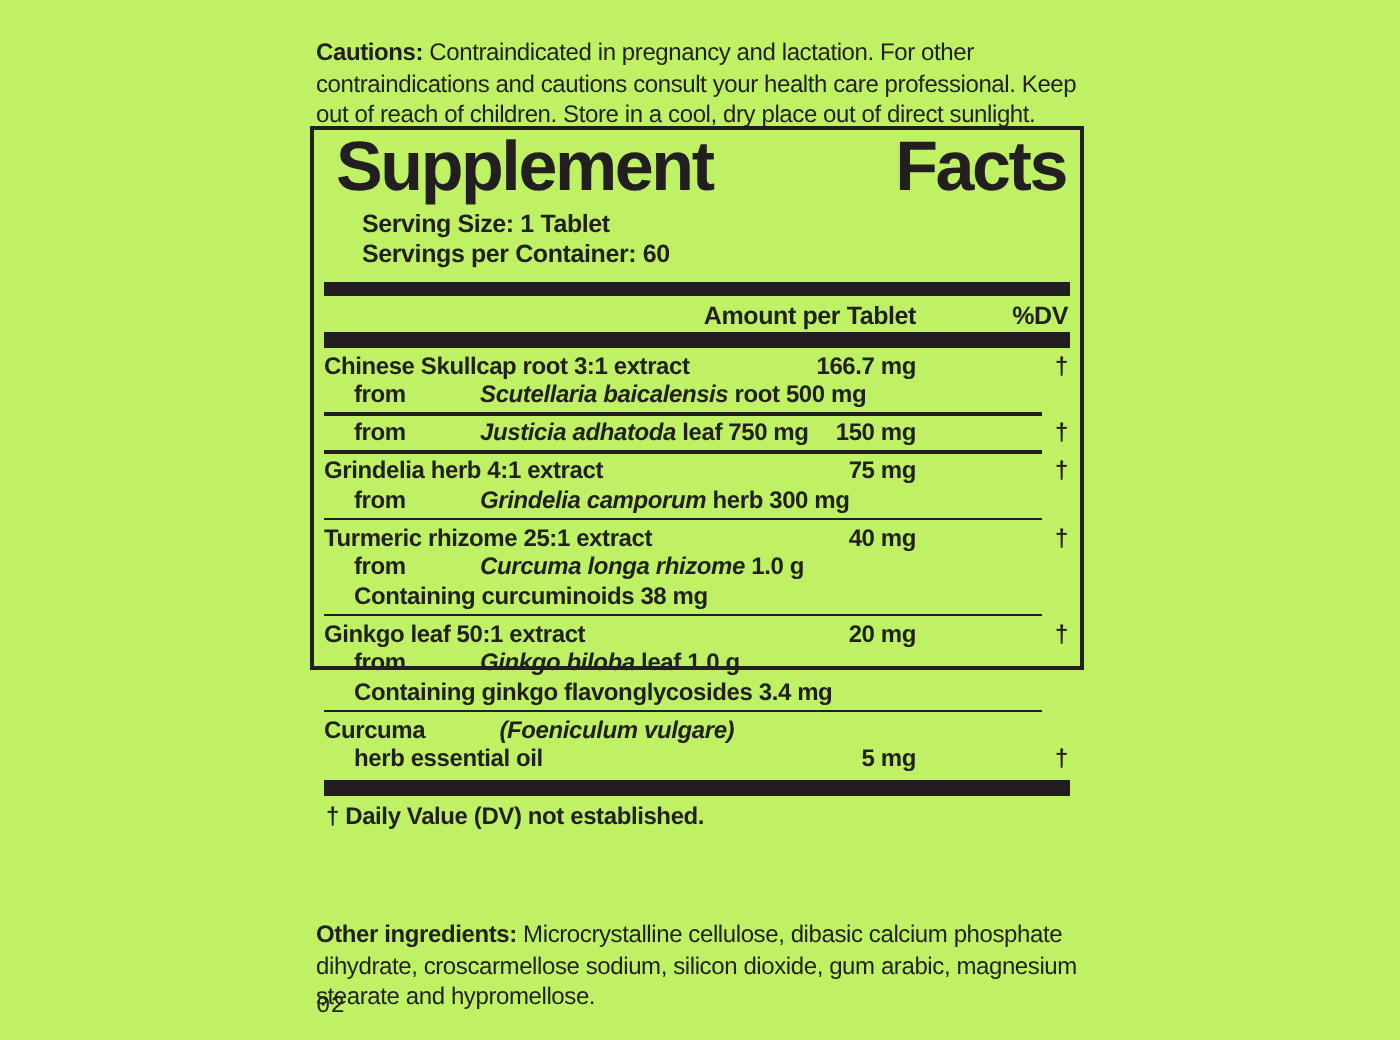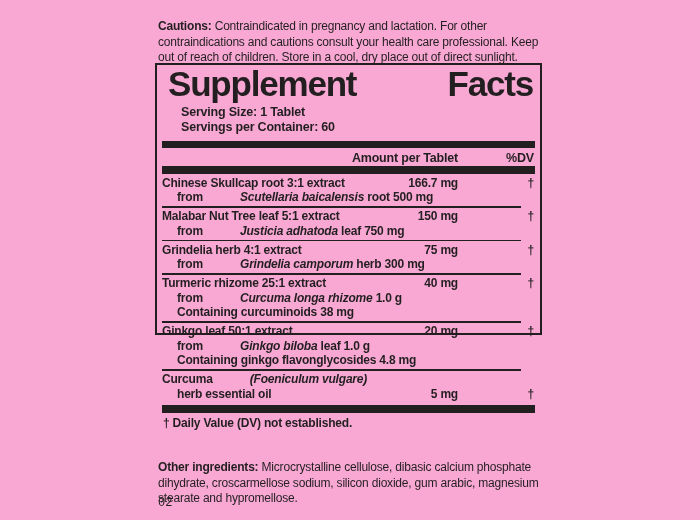--- a/index.html
+++ b/index.html
@@ -1,17 +1,17 @@
 <!DOCTYPE html>
 <html><head>
 <meta charset="utf-8">
 <style>
   html,body { margin:0; padding:0; background:#fff; }
   .page {
-    position:relative; width:700px; height:520px; background:#f9a8d4;
+    position:relative; width:700px; height:520px; background:#bef264;
     font-family:"Liberation Sans", sans-serif; color:#231f20; overflow:hidden;
   }
   
   .cautions {
     position:absolute; left:158px; top:7px; width:390px;
     font-size:12px; line-height:15.5px; letter-spacing:-0.2px;
   }
   .cautions .lead { font-weight:bold; }
 
   
@@ -91,39 +91,39 @@
     <div class="bar medium"></div>
 
     <div>
         <div class="bar medium"></div>
         <div class="row">
           <div class="line"><span>Chinese Skullcap root 3:1 extract</span><span class="amt">166.7 mg</span><span class="dv">†</span></div>
           <div class="line sub"><span>from </span><span class="latin">Scutellaria baicalensis</span><span> root 500 mg</span></div>
         </div>
         <div class="bar hairline"></div>
         <div class="row">
-          <div class="line"><span>Malabar Nut Tree leaf 5:1 extract</span><span class="amt">150 mg</span><span class="dv">†</span></div>
+          <div class="line"><span class="amt">150 mg</span><span class="dv">†</span></div>
           <div class="line sub"><span>from </span><span class="latin">Justicia adhatoda</span><span> leaf 750 mg</span></div>
         </div>
         <div class="bar hairline"></div>
         <div class="row">
           <div class="line"><span>Grindelia herb 4:1 extract</span><span class="amt">75 mg</span><span class="dv">†</span></div>
           <div class="line sub"><span>from </span><span class="latin">Grindelia camporum</span><span> herb 300 mg</span></div>
         </div>
         <div class="bar hairline"></div>
         <div class="row">
           <div class="line"><span>Turmeric rhizome 25:1 extract</span><span class="amt">40 mg</span><span class="dv">†</span></div>
           <div class="line sub"><span>from </span><span class="latin">Curcuma longa rhizome</span><span> 1.0 g</span></div>
           <div class="line sub"><span>Containing curcuminoids 38 mg</span></div>
         </div>
         <div class="bar hairline"></div>
         <div class="row">
           <div class="line"><span>Ginkgo leaf 50:1 extract</span><span class="amt">20 mg</span><span class="dv">†</span></div>
           <div class="line sub"><span>from </span><span class="latin">Ginkgo biloba</span><span> leaf 1.0 g</span></div>
-          <div class="line sub"><span>Containing ginkgo flavonglycosides 4.8 mg</span></div>
+          <div class="line sub"><span>Containing ginkgo flavonglycosides 3.4 mg</span></div>
         </div>
         <div class="bar hairline"></div>
         <div class="row">
           <div class="line"><span>Curcuma </span><span class="latin">(Foeniculum vulgare)</span></div>
           <div class="line sub"><span>herb essential oil</span><span class="amt">5 mg</span><span class="dv">†</span></div>
         </div>
       </div>
 
     <div class="bar bottomthick"></div>
 

